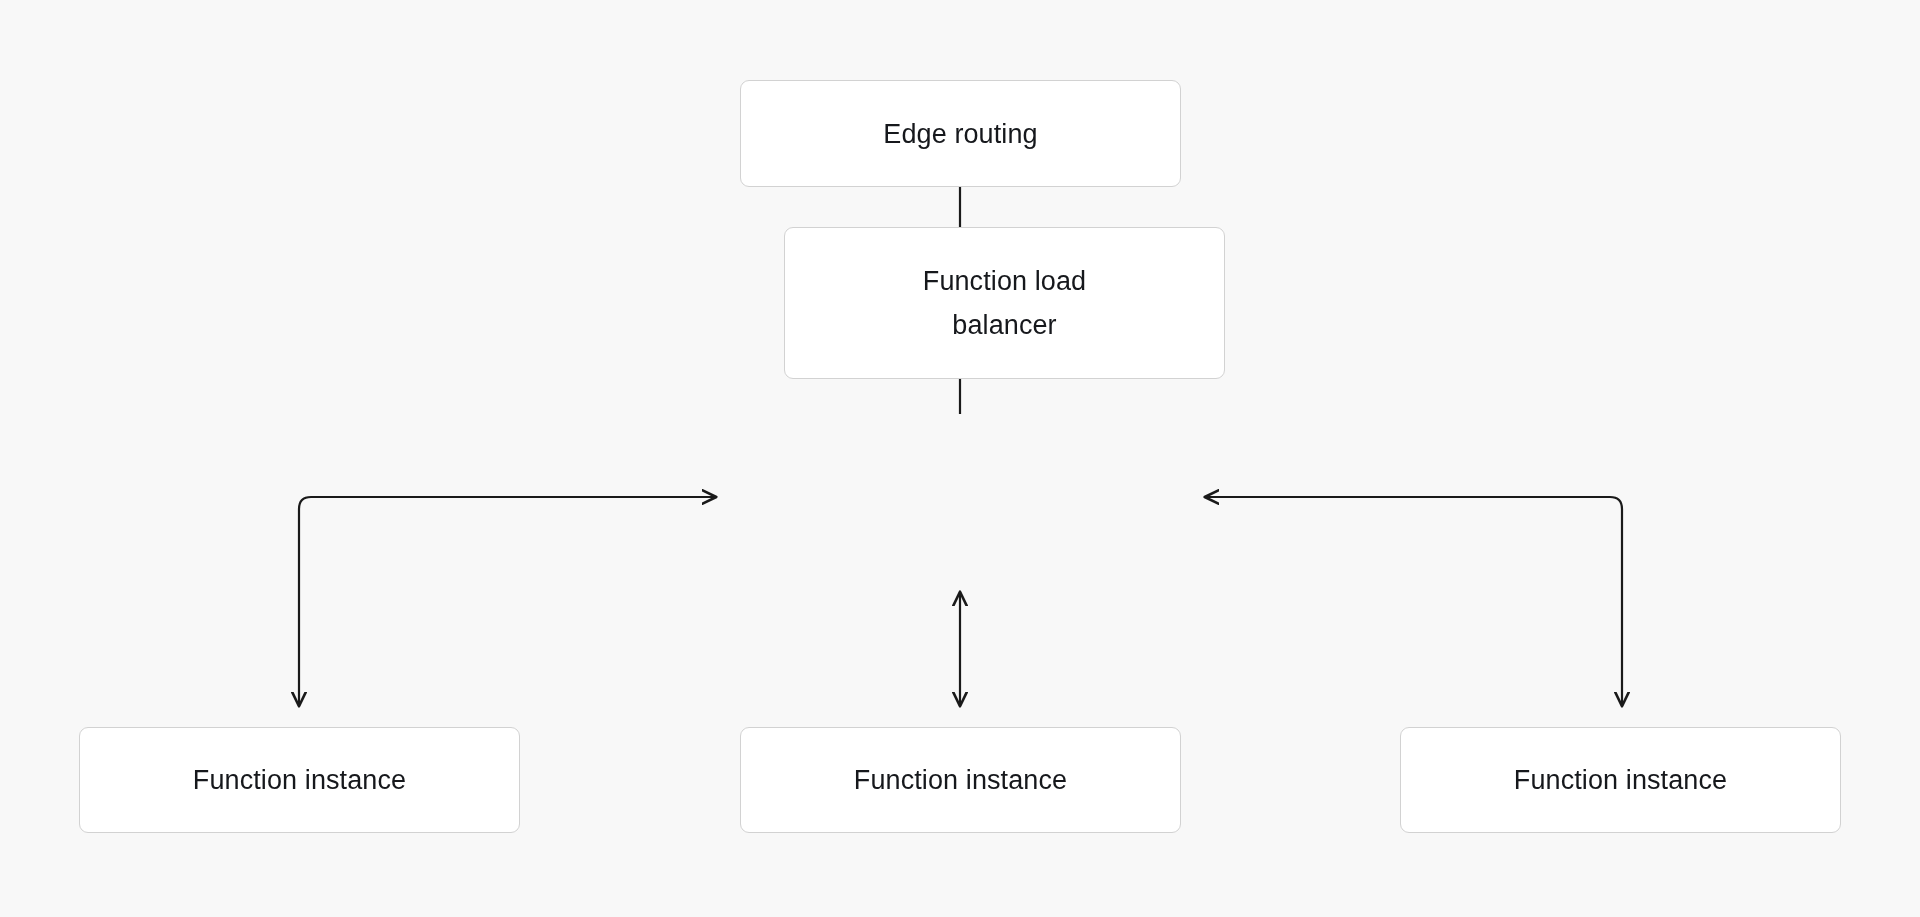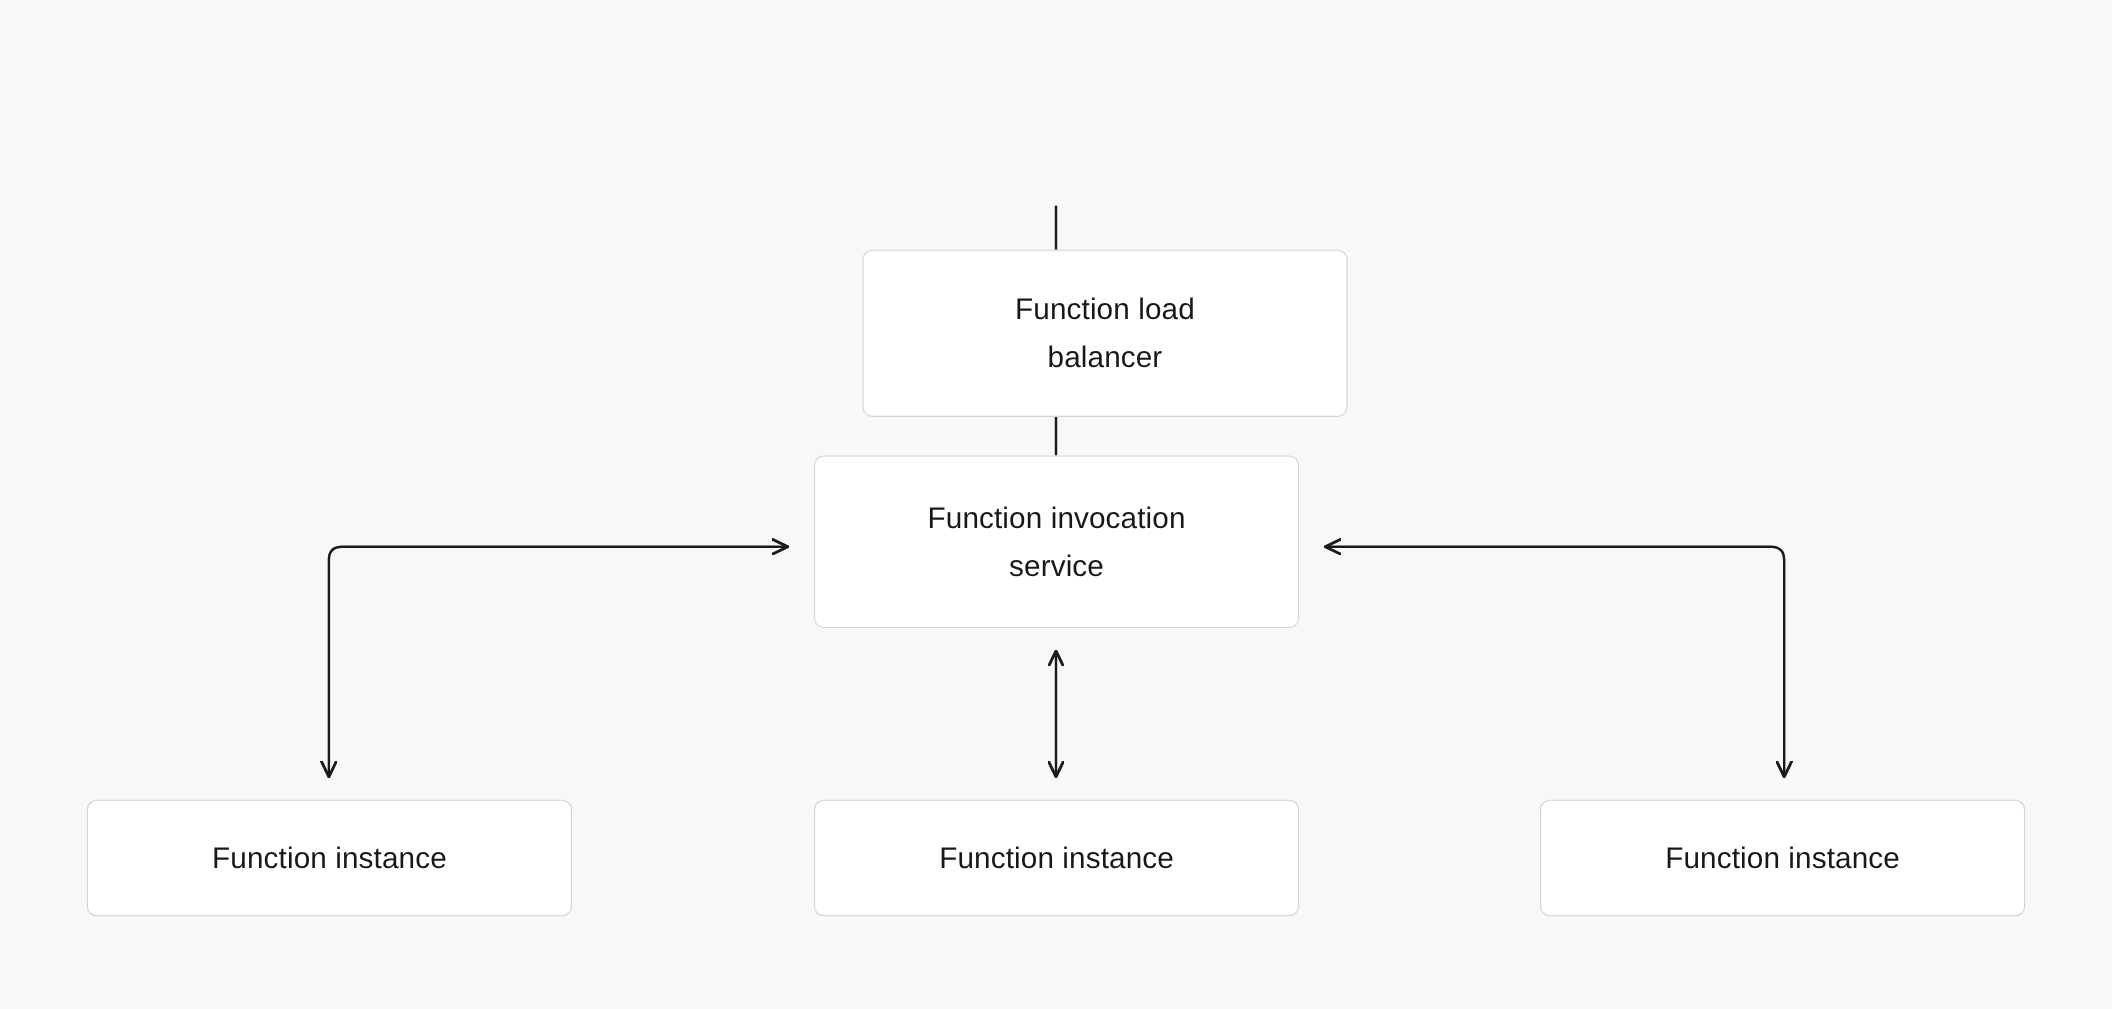--- a/index.html
+++ b/index.html
@@ -71,30 +71,29 @@
 
     <path d="M 960 379 L 960 414" fill="none" stroke="#1a1a1a" stroke-width="2.2"></path>
 
     <path d="M 299 706 L 299 509 Q 299 497 311 497 L 716 497" fill="none" stroke="#1a1a1a" stroke-width="2.2" marker-start="url(#arrow-start)" marker-end="url(#arrow-end)"></path>
 
     <path d="M 960 592 L 960 706" fill="none" stroke="#1a1a1a" stroke-width="2.2" marker-start="url(#arrow-start)" marker-end="url(#arrow-end)"></path>
 
     <path d="M 1622 706 L 1622 509 Q 1622 497 1610 497 L 1205 497" fill="none" stroke="#1a1a1a" stroke-width="2.2" marker-start="url(#arrow-start)" marker-end="url(#arrow-end)"></path>
   </svg>
 
+  <div class="node" id="node-edge-routing">
+    <span class="node-label">Edge routing</span>
+  </div>
 
   <div class="node" id="node-load-balancer">
     <span class="node-label">Function load
 balancer</span>
   </div>
 
-  <div class="node" id="node-invocation">
-    <span class="node-label">Function invocation
-service</span>
-  </div>
 
   <div class="node" id="node-instance-left">
     <span class="node-label">Function instance</span>
   </div>
 
   <div class="node" id="node-instance-mid">
     <span class="node-label">Function instance</span>
   </div>
 
   <div class="node" id="node-instance-right">

